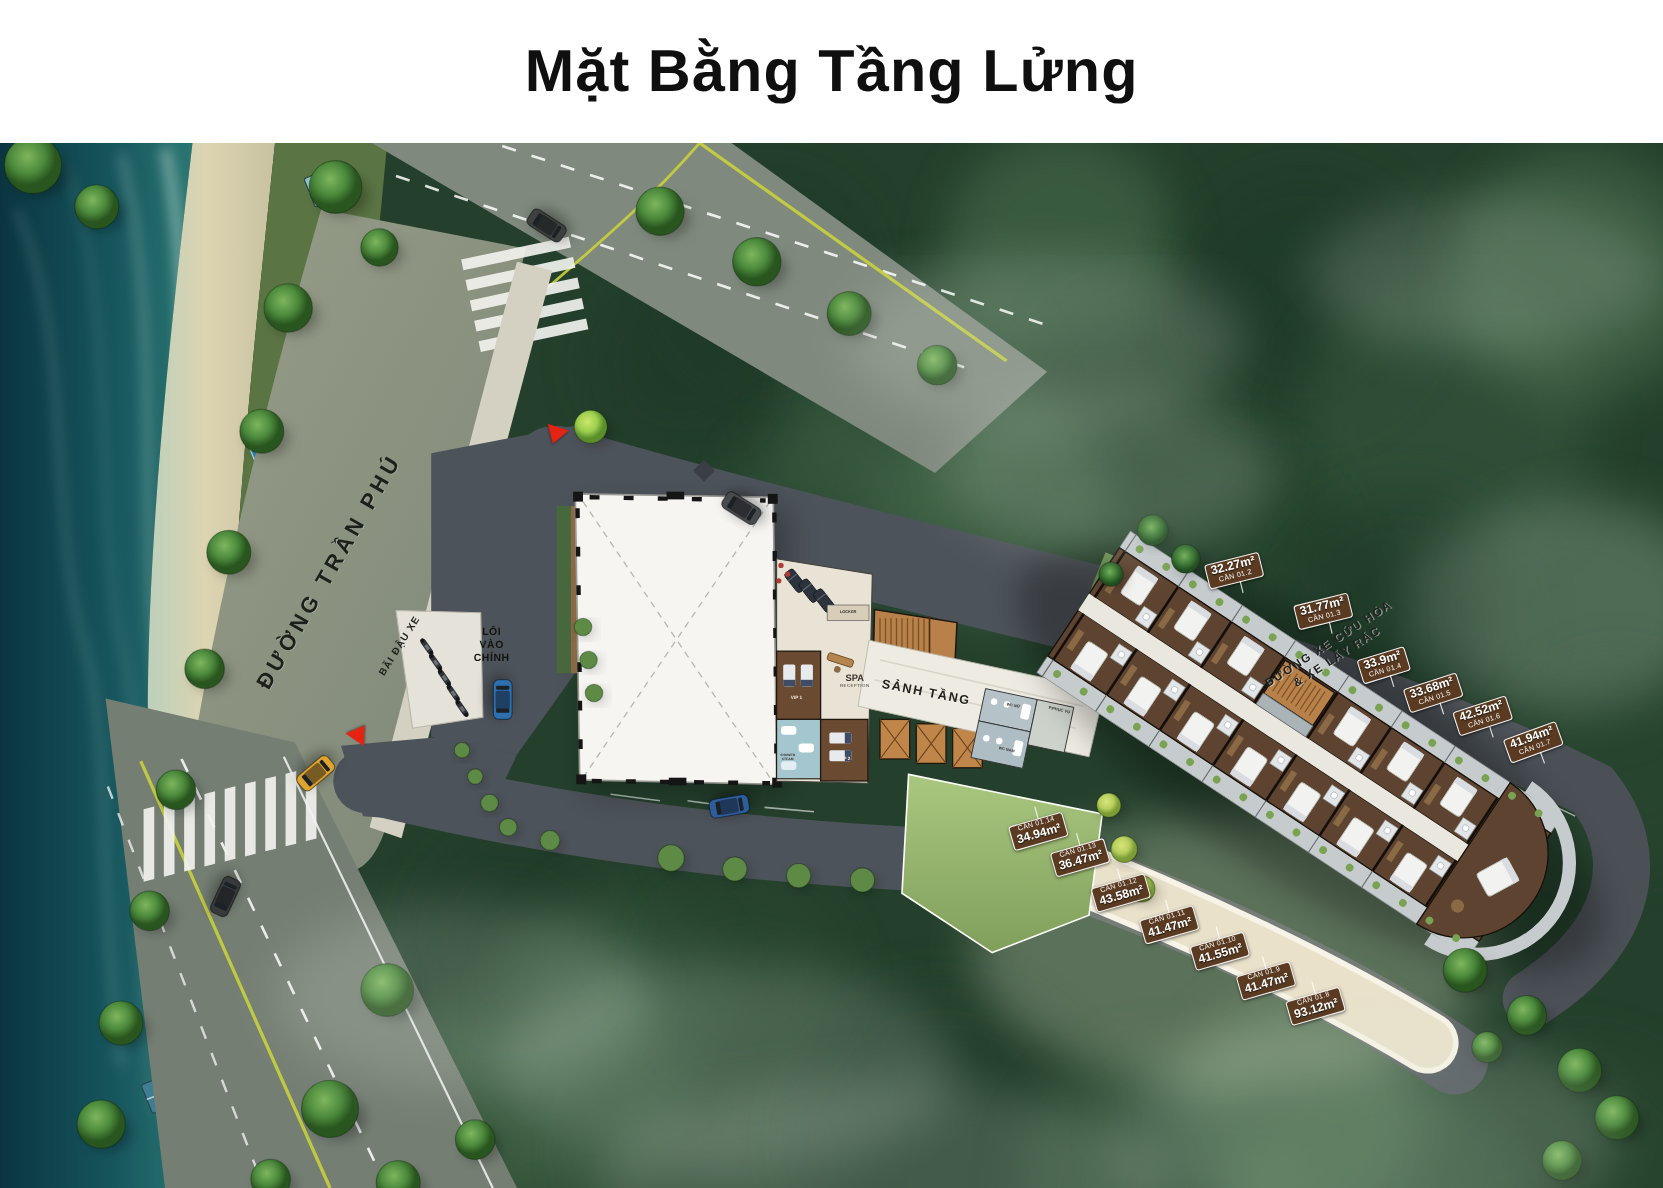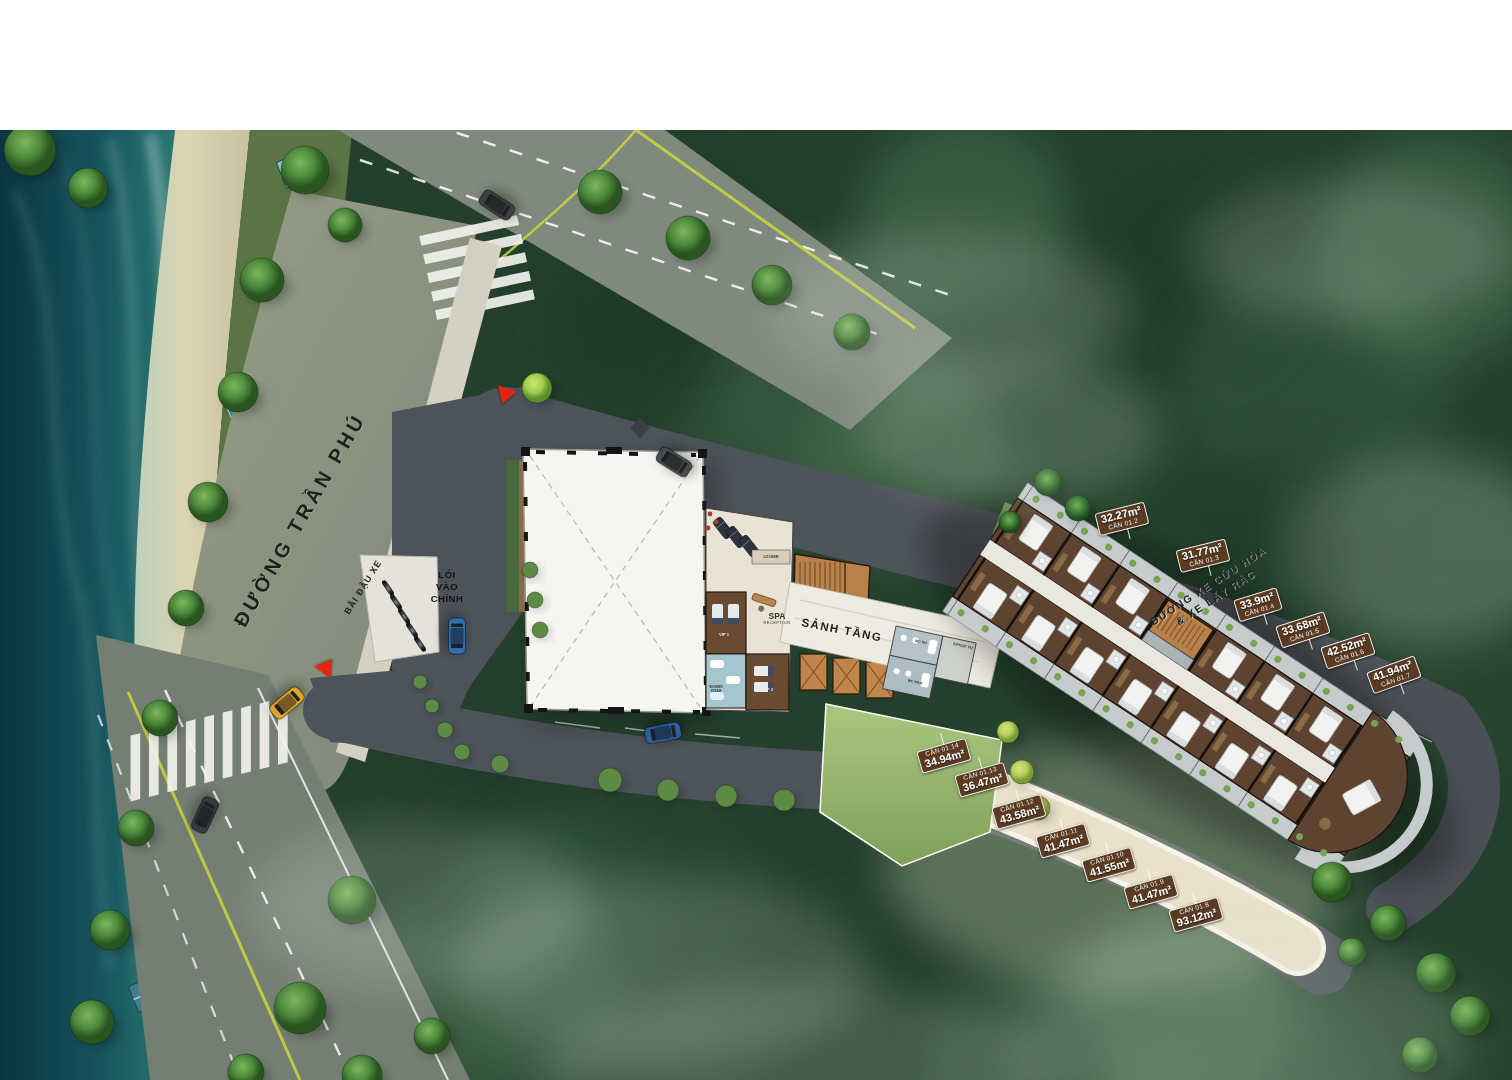--- a/index.html
+++ b/index.html
@@ -23,20 +23,23 @@
   .tag .big{display:block;font-size:11px;font-weight:bold;text-shadow:0 1px 1px rgba(0,0,0,.65);}
   .tag .small{display:block;font-size:6.5px;letter-spacing:.3px;opacity:.95;}
   .tag.a::after{content:'';position:absolute;left:55%;bottom:-11px;width:1.5px;height:11px;background:rgba(255,255,255,.85);}
   .tag.b::after{content:'';position:absolute;left:55%;top:-12px;width:1.5px;height:12px;background:rgba(255,255,255,.85);}
   .marker{position:absolute;width:0;height:0;border-left:10px solid transparent;border-right:10px solid transparent;border-top:16px solid #e42313;filter:drop-shadow(0 1px 1px rgba(0,0,0,.5));pointer-events:none;}
 </style>
 </head>
 <body>
 
 <div class="page">
+  <div class="header">
+    <div class="title">Mặt Bằng Tầng Lửng</div>
+  </div>
 
   <div class="map">
     <svg id="scene" width="1512" height="950" viewBox="0 0 1512 950">
       <defs>
         <radialGradient id="gTree" cx="40%" cy="35%">
             <stop offset="0%" stop-color="#7fb65e"></stop>
             <stop offset="60%" stop-color="#4c8a3c"></stop>
             <stop offset="100%" stop-color="#29551f"></stop>
           </radialGradient>
         <radialGradient id="gTreeBright" cx="40%" cy="35%">

